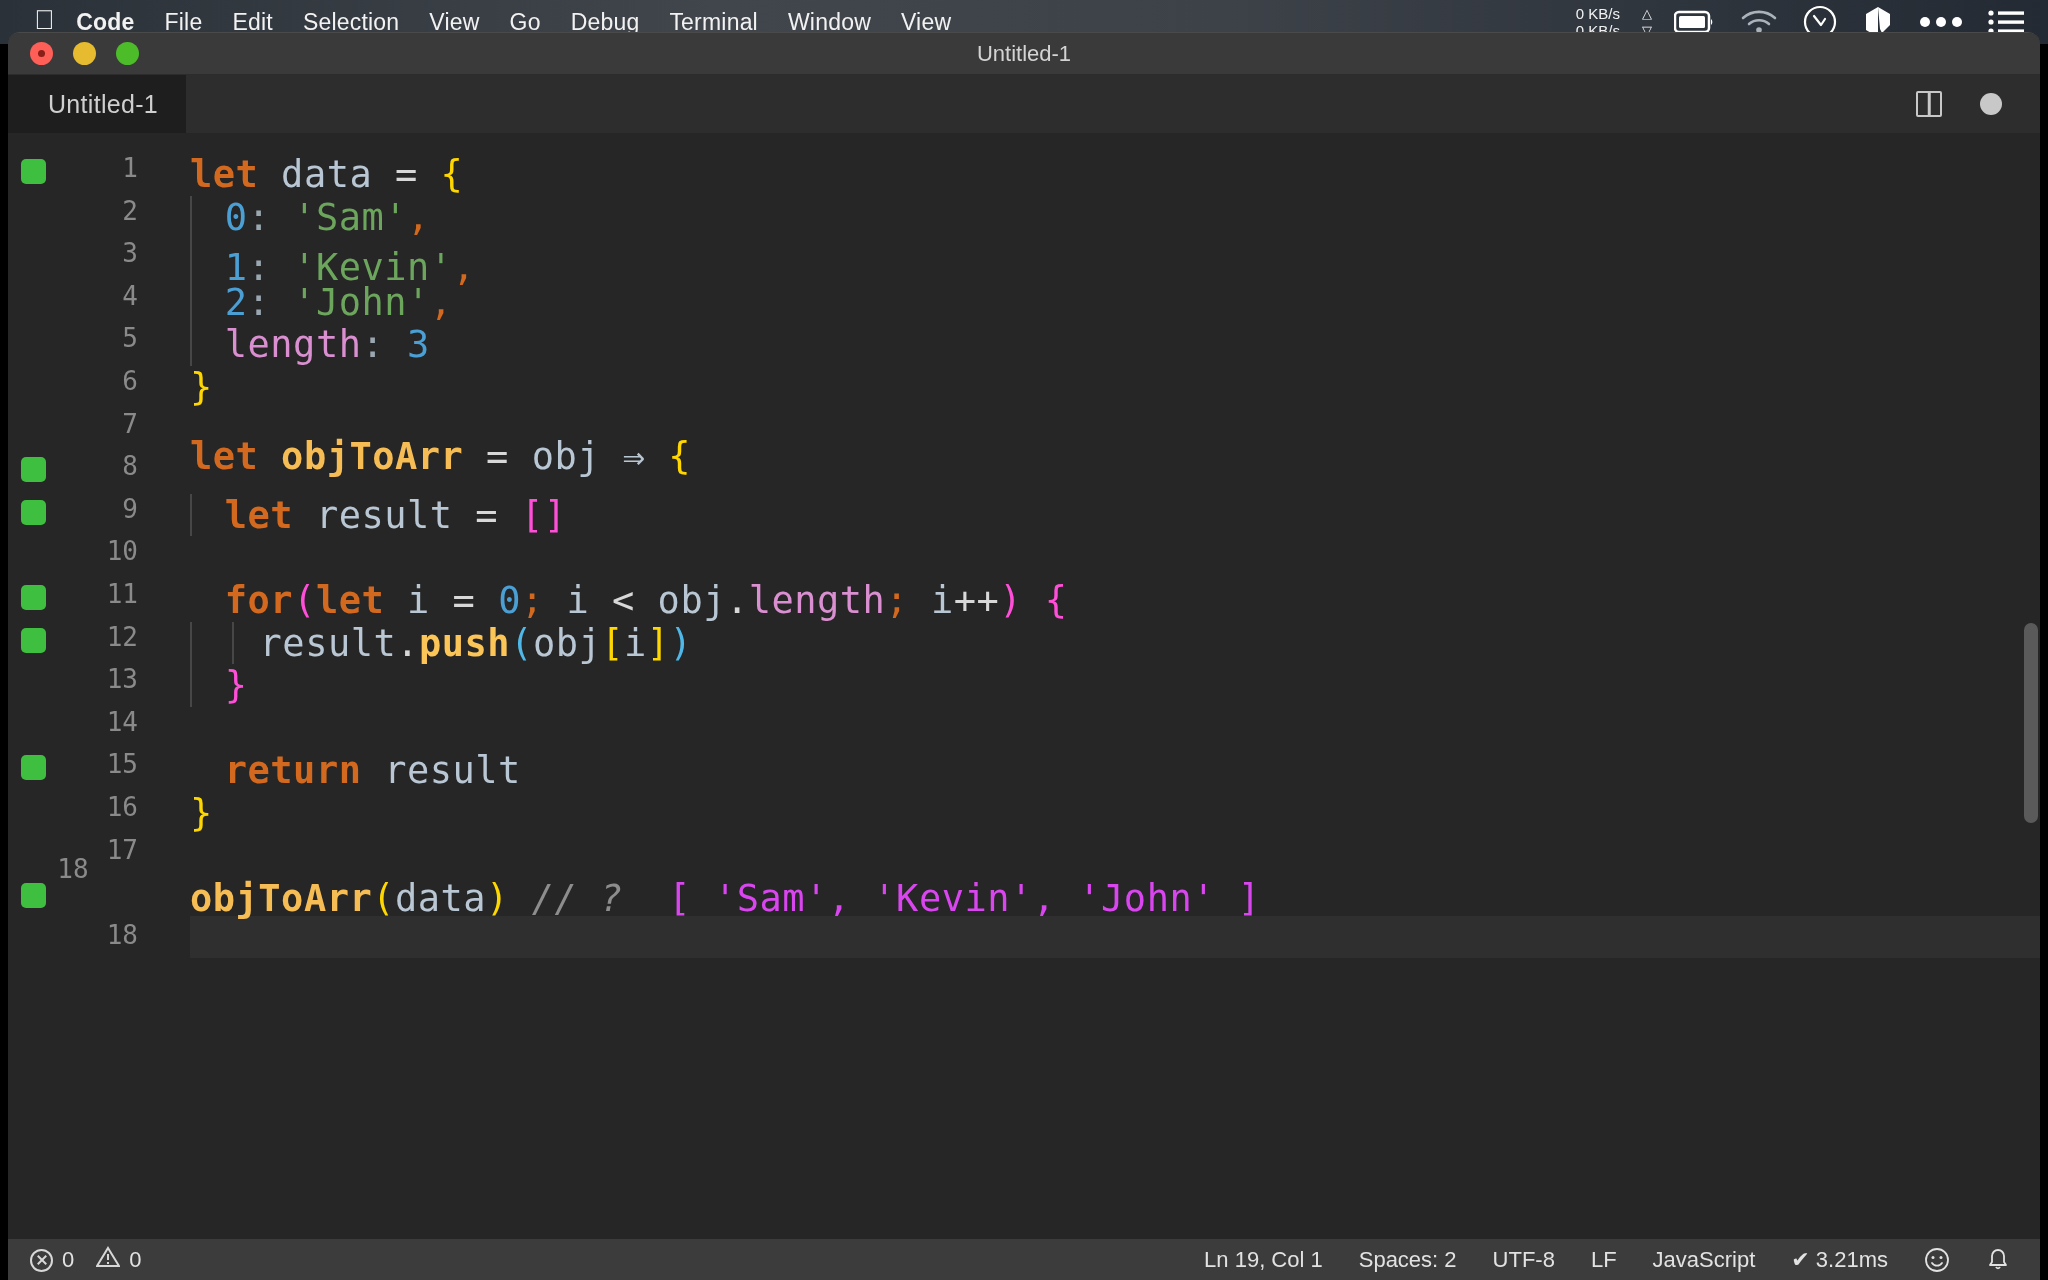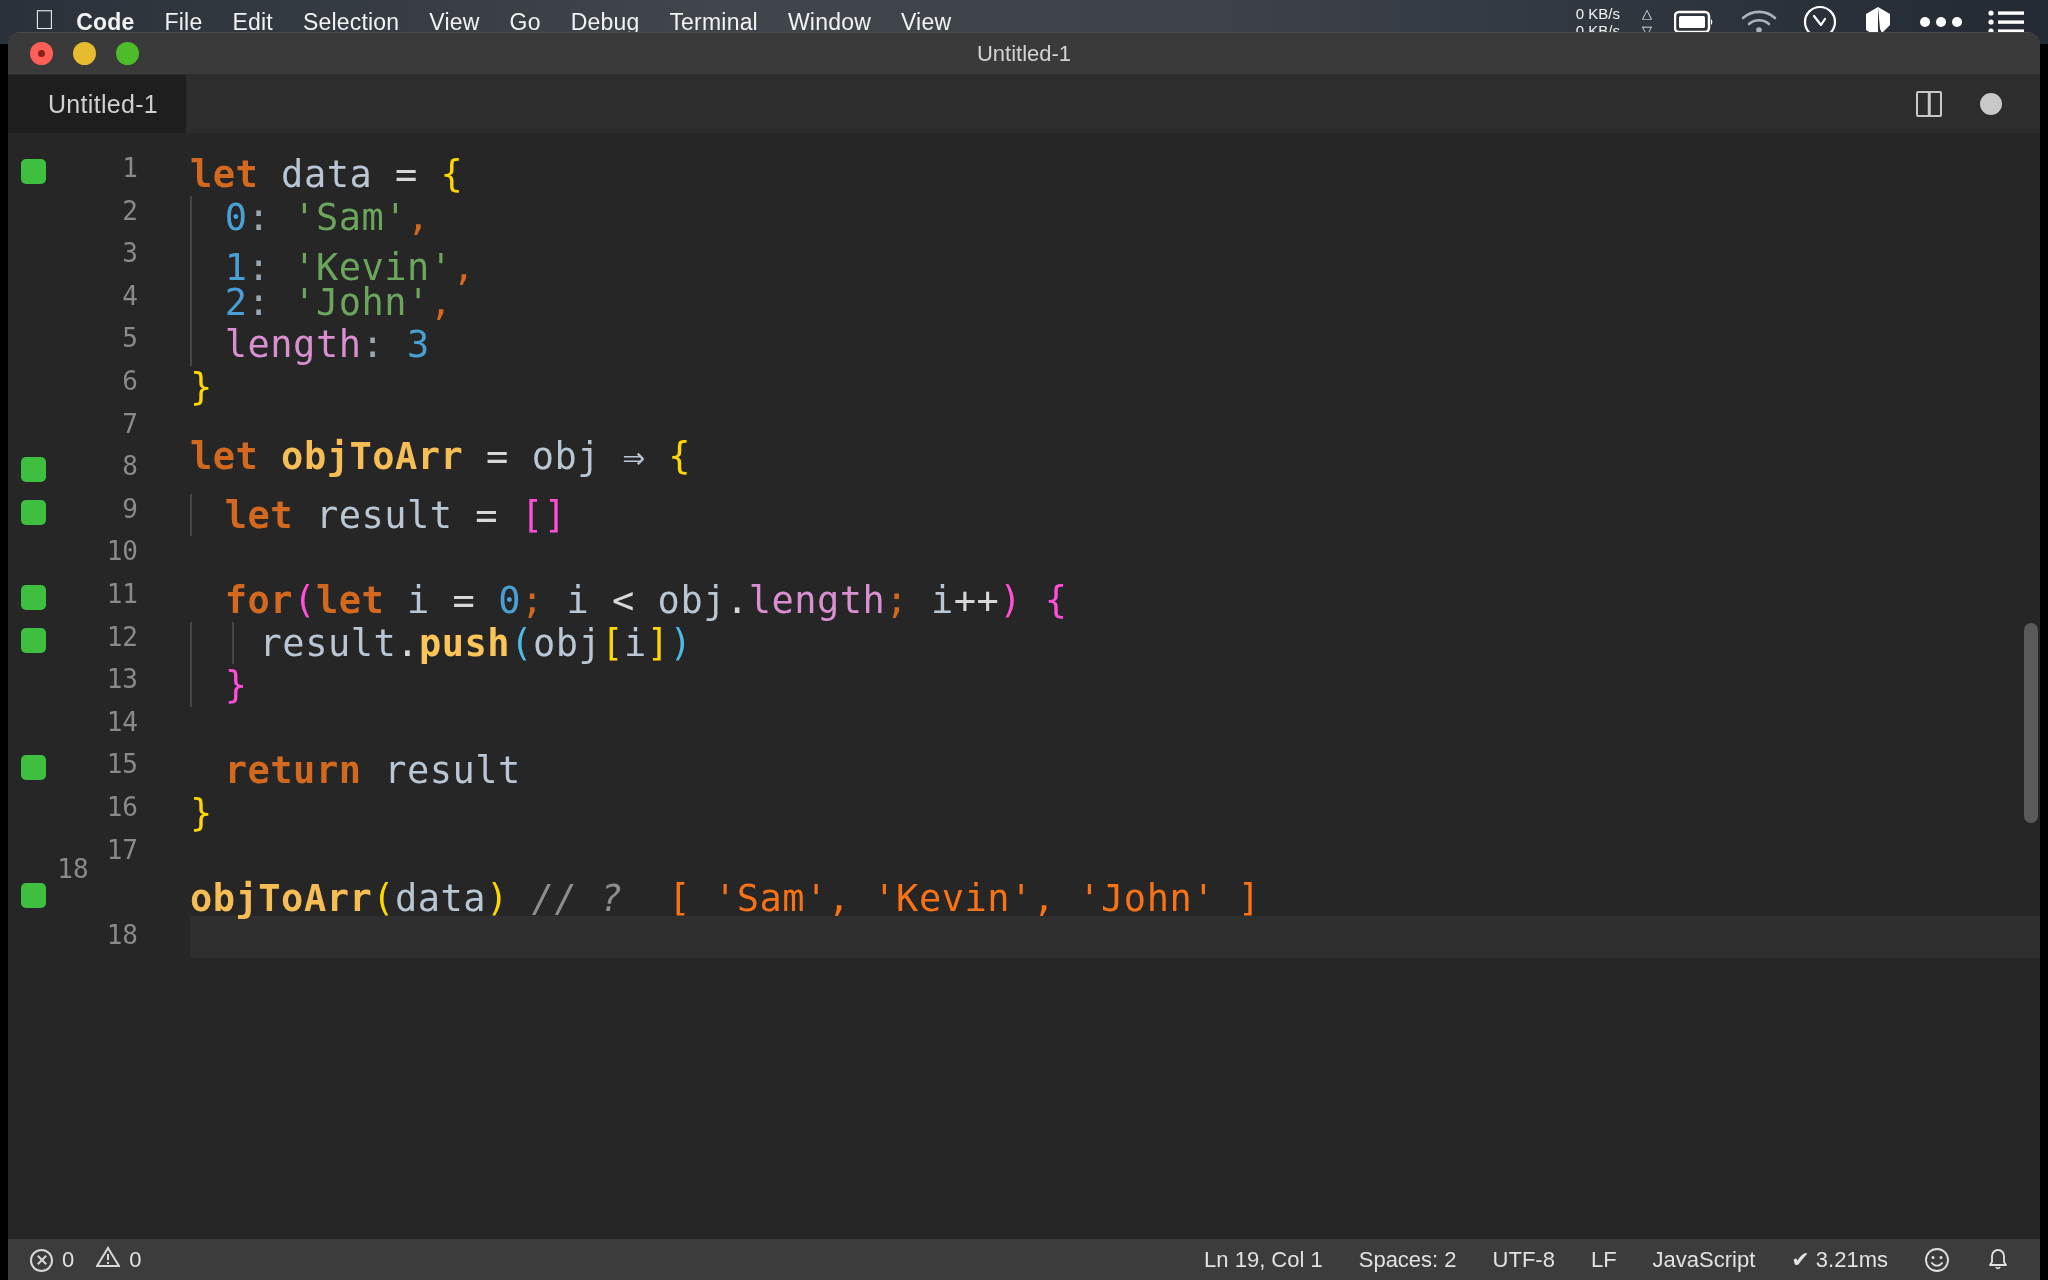--- a/index.html
+++ b/index.html
@@ -136,21 +136,21 @@
   .t-brace-c { color: #4fb8e8; }
   .t-num   { color: #4a9fd4; }
   .t-colon { color: #9aa7b0; }
   .t-str   { color: #6ca55c; }
   .t-comma { color: #d2691e; }
   .t-prop  { color: #d98fd0; }
   .t-fn    { color: #fcc558; font-weight: bold; }
   .t-fn2   { color: #f7bd55; font-weight: bold; }
   .t-semi  { color: #d2691e; }
   .t-cmt   { color: #8d8d8d; font-style: italic; }
-  .t-out   { color: #f97316; }
+  .t-out   { color: #d946ef; }
   .t-arrow { color: #b9c6d3; }
 
   
   #statusbar {
     height: 42px; background: #3c3c3c; display: flex; align-items: center;
     color: #e2e2e2; font-size: 22px;
   }
   #statusbar .left { display: flex; align-items: center; gap: 12px; margin-left: 22px; }
   #statusbar .right { margin-left: auto; display: flex; align-items: center; gap: 36px; padding-right: 30px; }
   .sb-item { display: flex; align-items: center; gap: 9px; white-space: nowrap; }

